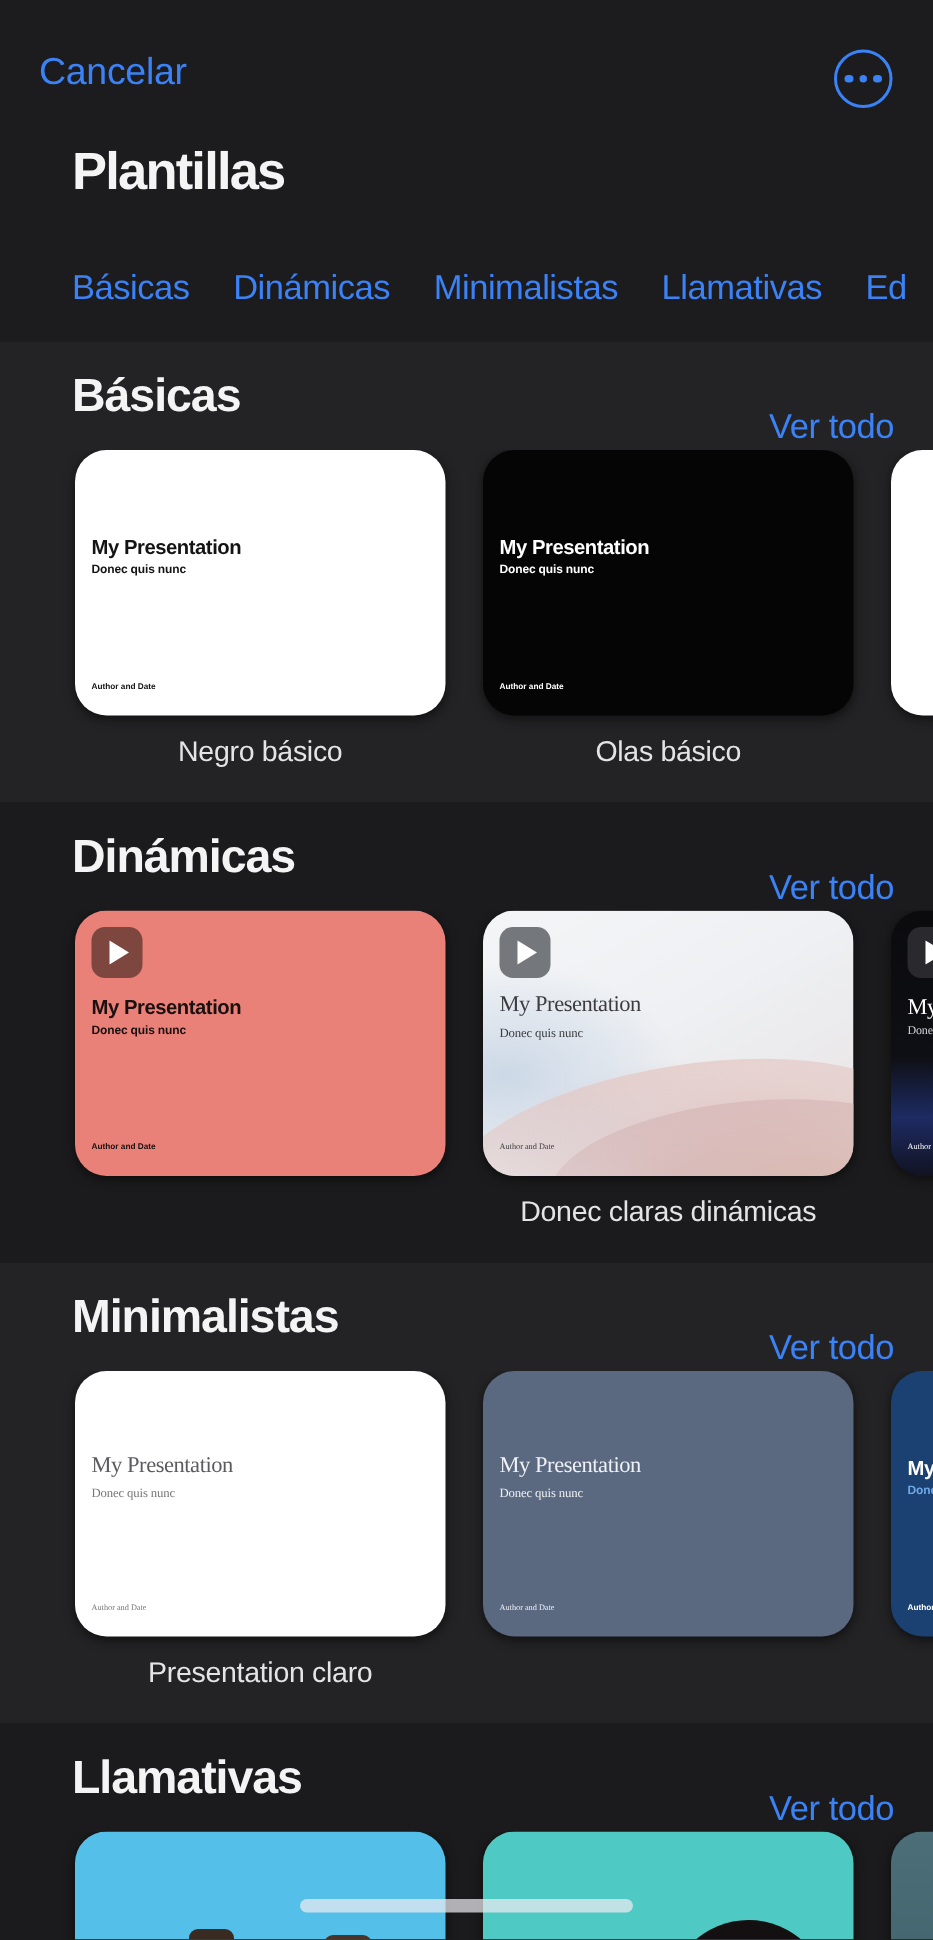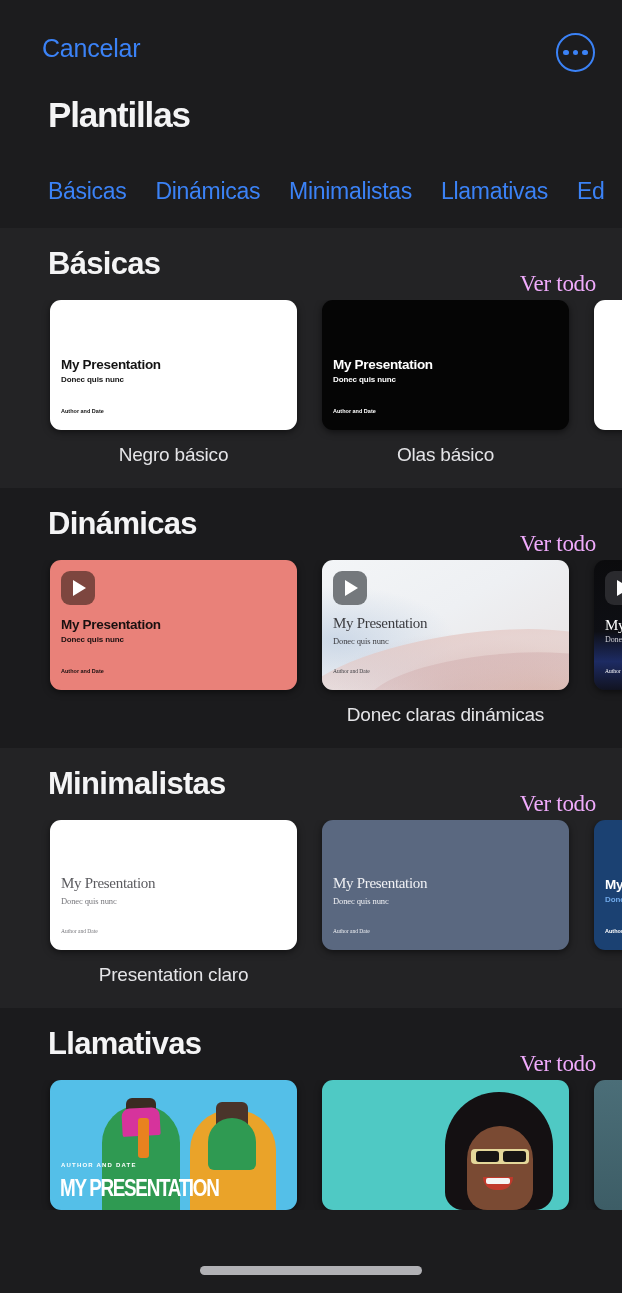--- a/index.html
+++ b/index.html
@@ -5,21 +5,21 @@
   * { box-sizing: border-box; margin: 0; padding: 0; }
   html, body {
     width: 622px; height: 1293px;
     background: #1c1c1e;
     font-family: "Liberation Sans", sans-serif;
     overflow: hidden;
   }
   .screen { position: relative; width: 622px; height: 1293px; background: #1c1c1e; overflow: hidden; }
 
   
-  .navbar { position: relative; height: 88px; margin-left: 16px; }
+  .navbar { position: relative; height: 88px; }
   .cancel-btn {
     position: absolute; left: 26px; top: 36px;
     color: #3b82f6; font-size: 25px; line-height: 1; letter-spacing: -0.2px;
     background: none; border: none; font-family: inherit; cursor: pointer;
   }
   .more-btn {
     position: absolute; right: 27px; top: 33px;
     width: 39px; height: 39px; border-radius: 50%;
     border: 2.2px solid #3b82f6; background: transparent;
     display: flex; align-items: center; justify-content: center; gap: 4px;
@@ -54,29 +54,29 @@
 
   .section-head {
     position: relative; height: 72px;
     display: flex; align-items: center; justify-content: space-between;
     padding: 0 26px 0 48px;
   }
   .section-title {
     font-size: 31px; font-weight: bold; color: #f4f4f5; letter-spacing: -0.7px;
   }
   .see-all {
-    color: #f0abfc; font-size: 23px; letter-spacing: -0.3px;
-    background: none; border: none; font-family: Liberation Serif, serif; cursor: pointer; padding: 0; margin-top: 40px;
+    color: #3b82f6; font-size: 23px; letter-spacing: -0.3px;
+    background: none; border: none; font-family: Liberation Sans, sans-serif; cursor: pointer; padding: 0; margin-top: 40px;
   }
 
   .row { display: flex; gap: 25px; padding-left: 50px; overflow: hidden; }
   .card-wrap { flex: 0 0 auto; width: 247px; }
   .thumb {
-    position: relative; width: 247px; height: 130px;
-    border-radius: 11px; overflow: hidden;
+    position: relative; width: 247px; height: 177px;
+    border-radius: 21px; overflow: hidden;
     box-shadow: 0 2px 7px rgba(0,0,0,0.55);
   }
   .card-label {
     margin-top: 14px; text-align: center;
     color: #e4e4e7; font-size: 19px; letter-spacing: -0.2px;
   }
   .row-pad { height: 22px; }
 
   
   .slide { position: absolute; inset: 0; }

